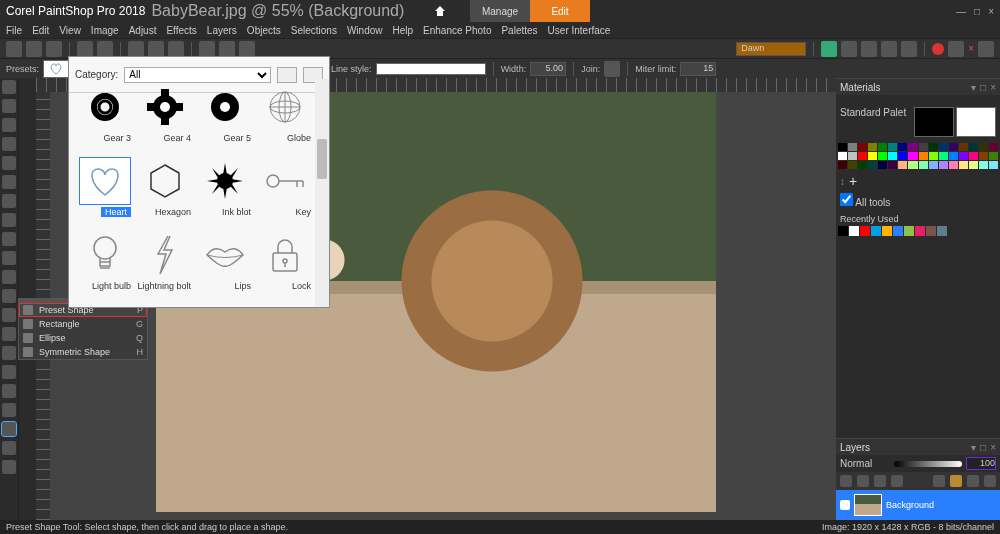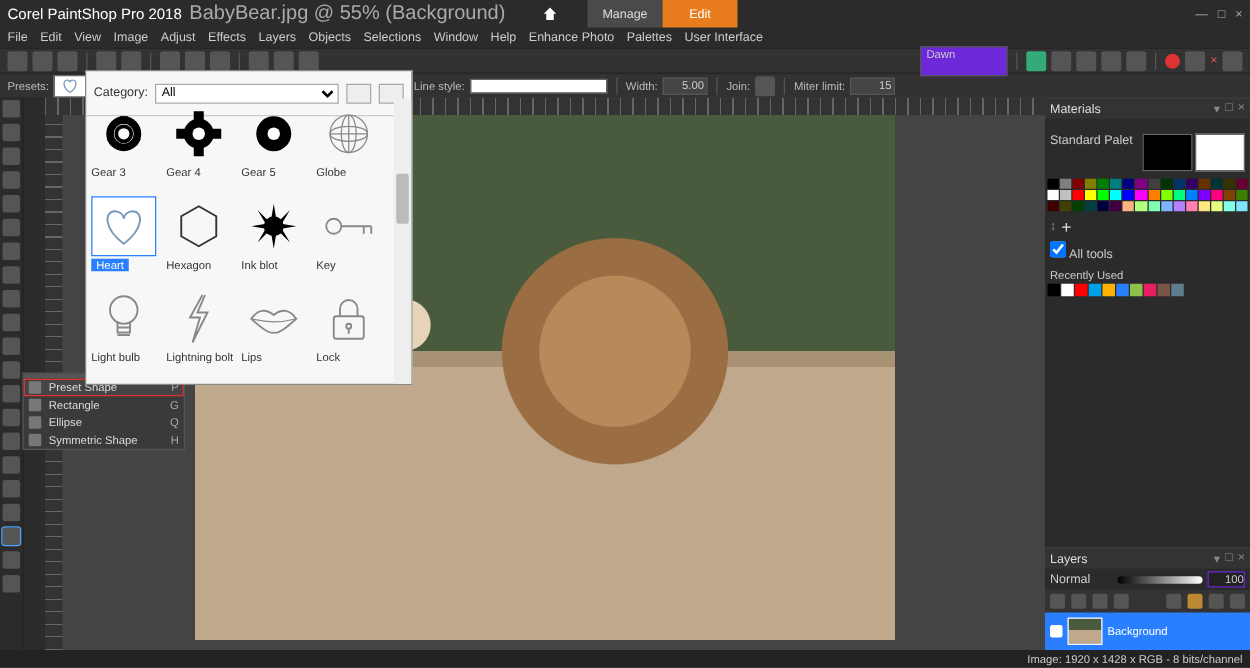--- a/index.html
+++ b/index.html
@@ -20,21 +20,21 @@
 
 .menubar { height:16px; background:#2b2b2b; display:flex; align-items:center; padding:0 6px; gap:10px; font-size:10px; color:#ccc; }
 .menubar span { cursor:default; }
 
 
 .toolrow { height:20px; background:#323232; display:flex; align-items:center; padding:0 6px; gap:4px; border-top:1px solid #222; }
 .toolrow .ico { width:16px; height:16px; background:#555; border-radius:2px; }
 .toolrow .sep { width:1px; height:14px; background:#555; margin:0 3px; }
 .toolrow label { font-size:9px; color:#bbb; }
 .toolrow input[type=checkbox]{ width:10px; height:10px; }
-.toolrow .dd { height:24px; background:#6d28d9; border:1px solid #555; color:#ccc; font-size:9px; padding:0 4px;margin-left:16px; }
+.toolrow .dd { height:14px; background:#a16207; border:1px solid #555; color:#ccc; font-size:9px; padding:0 4px;margin-left:16px; }
 .toolrow .num { width:36px; height:14px; background:#444; border:1px solid #555; color:#ccc; font-size:9px; text-align:right; padding-right:2px;}
 .lineswatch { width:110px; height:12px; background:linear-gradient(#fff,#fff); border:1px solid #666;}
 .recbtn{width:12px;height:12px;border-radius:50%;background:#d33;}
 
 
 .main { position:absolute; top:78px; bottom:14px; left:0; right:0; display:flex; }
 .ltools { width:18px; background:#2b2b2b; display:flex; flex-direction:column; align-items:center; padding-top:2px; gap:5px;}
 .ltools .t { width:14px; height:14px; background:#555; border-radius:2px;}
 .ltools .t.sel{ outline:1px solid #4aa8ff;}
 .ltools2 { width:18px; background:#2b2b2b; display:flex; flex-direction:column; align-items:center; padding-top:2px; gap:5px; border-left:1px solid #222;}
@@ -55,21 +55,21 @@
     radial-gradient(circle at 60% 45%, #b88a5a 0 60px, #9a6e42 61px 90px, transparent 91px),
     linear-gradient(180deg,#4a5a3c 0 45%, #a89274 45% 48%, #bfa88c 48% 100%);
 }
 
 
 .popup { position:absolute; left:68px; top:56px; width:262px; height:252px; background:#f7f7f7; border:1px solid #888; z-index:40; font-size:10px; color:#333;}
 .popup .top { height:36px; display:flex; align-items:center; padding:0 6px; gap:6px; border-bottom:1px solid #ccc;}
 .popup select{ flex:1; height:16px; font-size:10px; border:1px solid #aaa; background:#fff;}
 .popup .tbtn{ width:20px;height:16px;border:1px solid #aaa;background:#eee;}
 .popup .grid { position:absolute; top:22px; bottom:0; left:0; right:14px; overflow:hidden; display:grid; grid-template-columns:repeat(4,1fr); grid-auto-rows:72px; padding:4px; gap:2px;}
-.popup .cell { display:flex; flex-direction:column; align-items:flex-start; justify-content:flex-start; }
+.popup .cell { display:flex; flex-direction:column; align-items:flex-end; justify-content:flex-start; }
 .popup .cell .thumb { width:52px; height:48px; display:flex; align-items:center; justify-content:center; border:1px solid transparent;}
 .popup .cell.sel .thumb { border:1px solid #2a7fff; background:#fff;}
 .popup .cell.sel .lbl { background:#2a7fff; color:#fff; padding:0 4px;}
 .popup .cell .lbl { font-size:9px; color:#333; margin-top:2px;}
 .popup .scroll { position:absolute; top:22px; right:0; bottom:0; width:14px; background:#eee;}
 .popup .scroll .thumb2{ position:absolute; top:60px; width:10px; left:2px; height:40px; background:#bbb; border-radius:2px;}
 
 
 .rpanels { width:164px; background:#2b2b2b; display:flex; flex-direction:column; }
 .panel { border-top:1px solid #444; }
@@ -540,14 +540,15 @@
         </div>
         <div class="lbl">Lock</div>
       </div>
     </div>
   <div class="scroll">
       <div class="thumb2"></div>
     </div>
 </div>
 
 <div class="status">
+  <span>Preset Shape Tool: Select shape, then click and drag to place a shape.</span>
   <span class="r">Image:  1920 x 1428 x RGB - 8 bits/channel</span>
 </div>
 
 </body></html>

